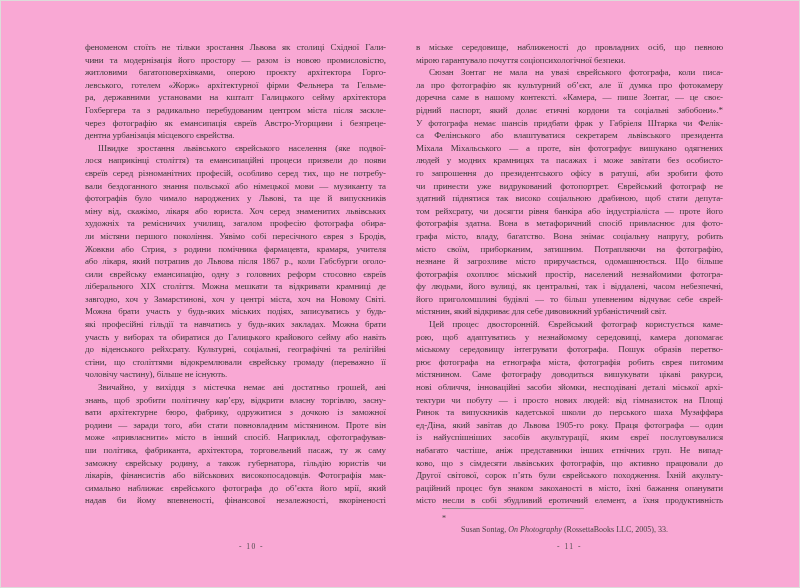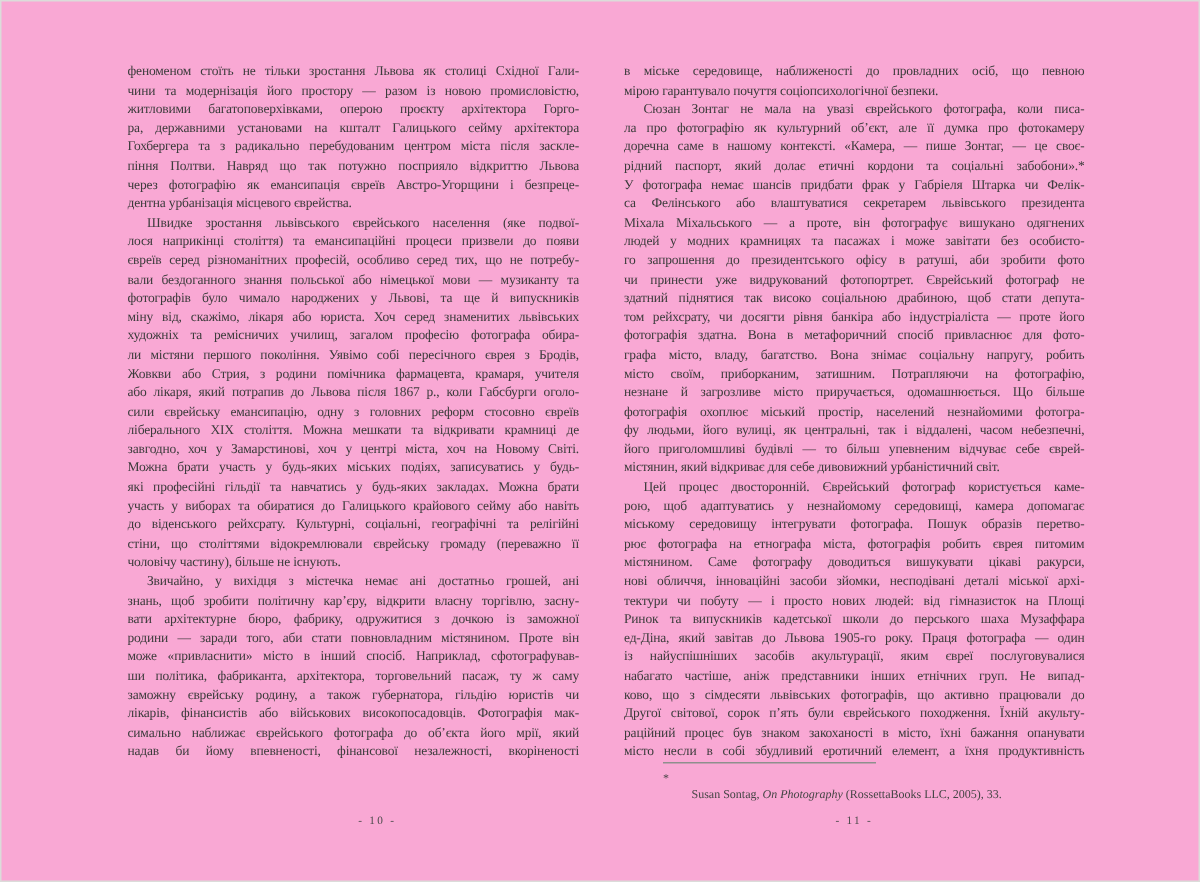--- a/index.html
+++ b/index.html
@@ -47,23 +47,23 @@
 </style>
 </head>
 <body>
 
 <div class="spread">
 
   <div class="text-col col-left">
       <div class="line">феноменом стоїть не тільки зростання Львова як столиці Східної Гали-</div>
       <div class="line">чини та модернізація його простору — разом із новою промисловістю,</div>
       <div class="line">житловими багатоповерхівками, оперою проєкту архітектора Горго-</div>
+      <div class="line">левського, готелем «Жорж» архітектурної фірми Фельнера та Гельме-</div>
       <div class="line">ра, державними установами на кшталт Галицького сейму архітектора</div>
       <div class="line">Гохбергера та з радикально перебудованим центром міста після заскле-</div>
-      <div class="line">піння Полтви. Навряд що так потужно посприяло відкриттю Львова</div>
       <div class="line">через фотографію як емансипація євреїв Австро-Угорщини і безпреце-</div>
       <div class="line pend">дентна урбанізація місцевого єврейства.</div>
       <div class="line indent">Швидке зростання львівського єврейського населення (яке подвої-</div>
       <div class="line">лося наприкінці століття) та емансипаційні процеси призвели до появи</div>
       <div class="line">євреїв серед різноманітних професій, особливо серед тих, що не потребу-</div>
       <div class="line">вали бездоганного знання польської або німецької мови — музиканту та</div>
       <div class="line">фотографів було чимало народжених у Львові, та ще й випускників</div>
       <div class="line">міну від, скажімо, лікаря або юриста. Хоч серед знаменитих львівських</div>
       <div class="line">художніх та ремісничих училищ, загалом професію фотографа обира-</div>
       <div class="line">ли містяни першого покоління. Уявімо собі пересічного єврея з Бродів,</div>

